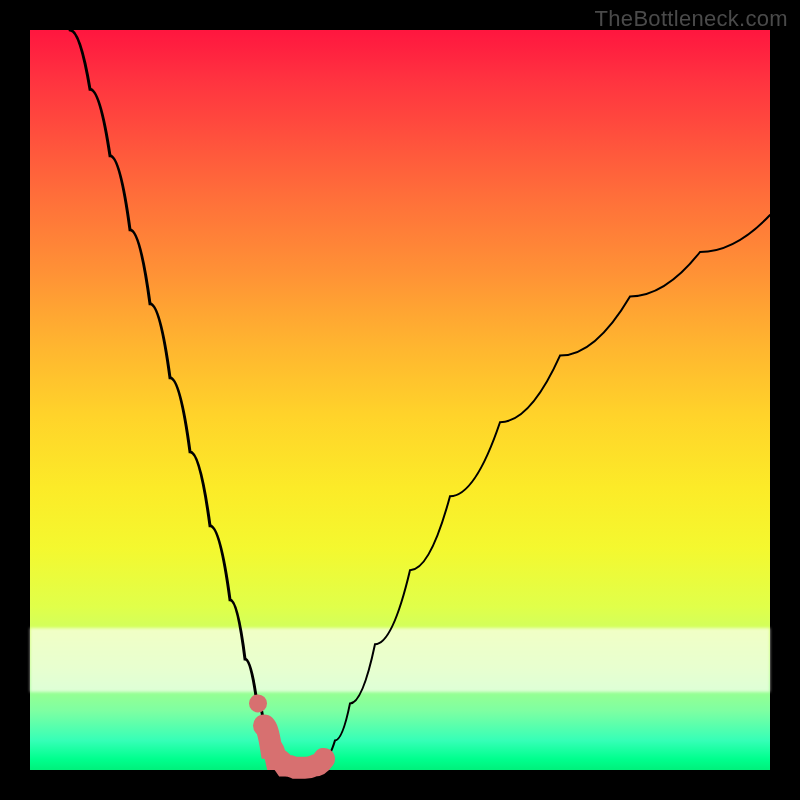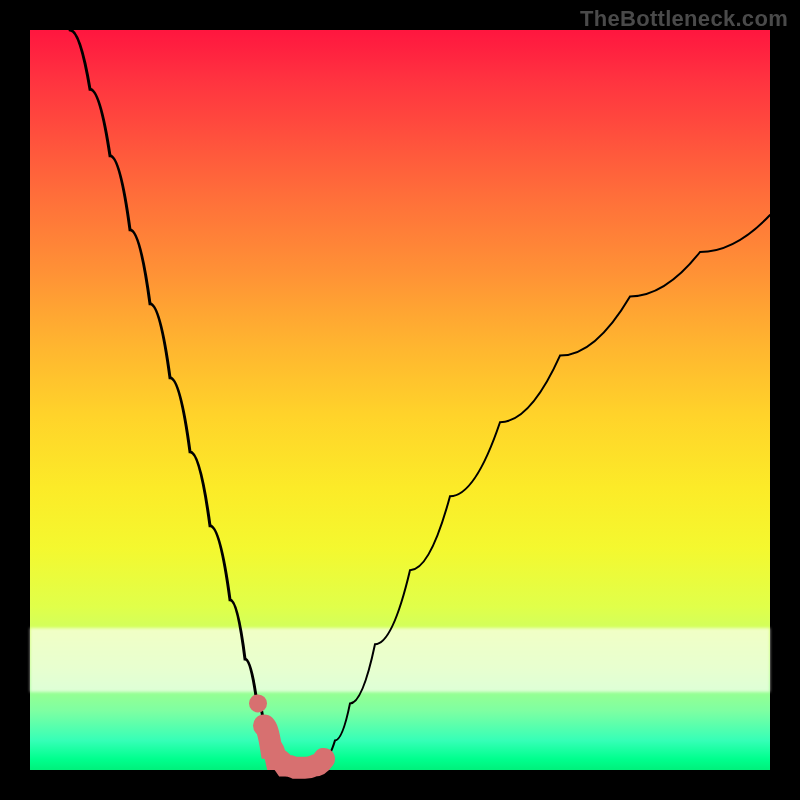--- a/index.html
+++ b/index.html
@@ -42,21 +42,21 @@
     height: 64px;
     background: rgba(255,255,247,0.68);
     filter: blur(1.5px);
   }
   .watermark {
     position: absolute;
     top: 6px;
     right: 12px;
     color: #4a4a4a;
     font-size: 22px;
-    font-weight: 700;
+    font-weight: 400;
     letter-spacing: 0.3px;
   }
   svg.curves {
     position: absolute;
     left: 30px;
     top: 30px;
     width: 740px;
     height: 740px;
     overflow: visible;
   }

